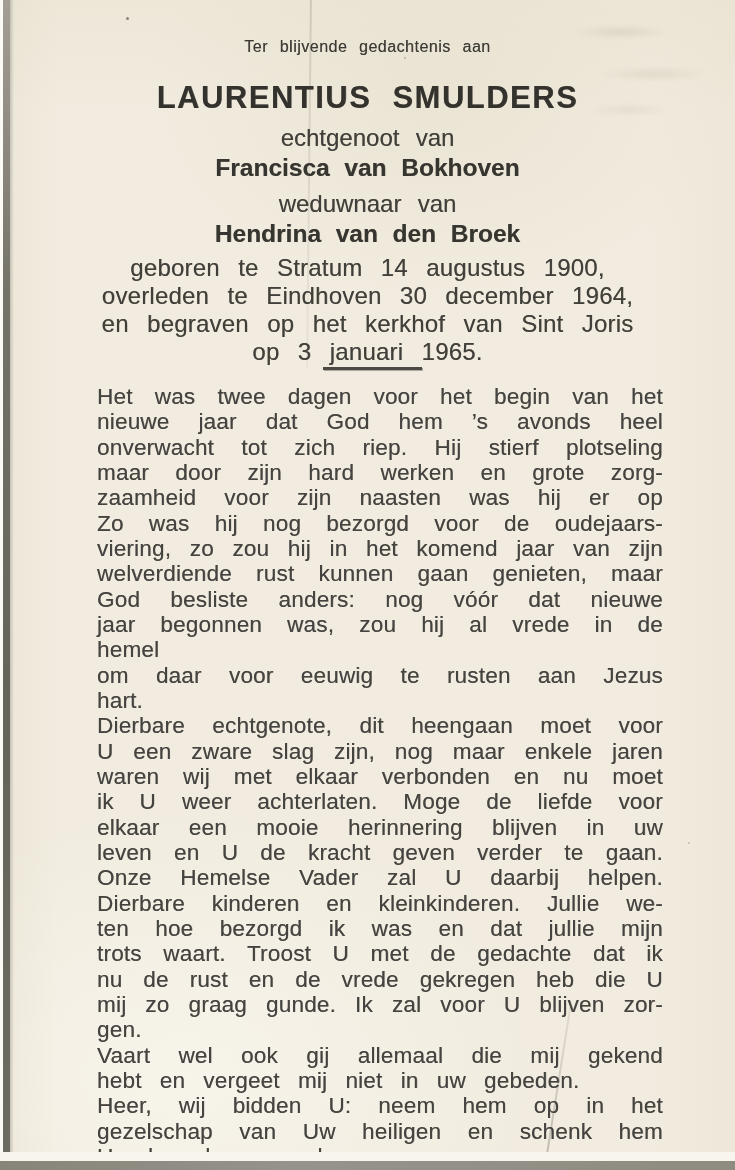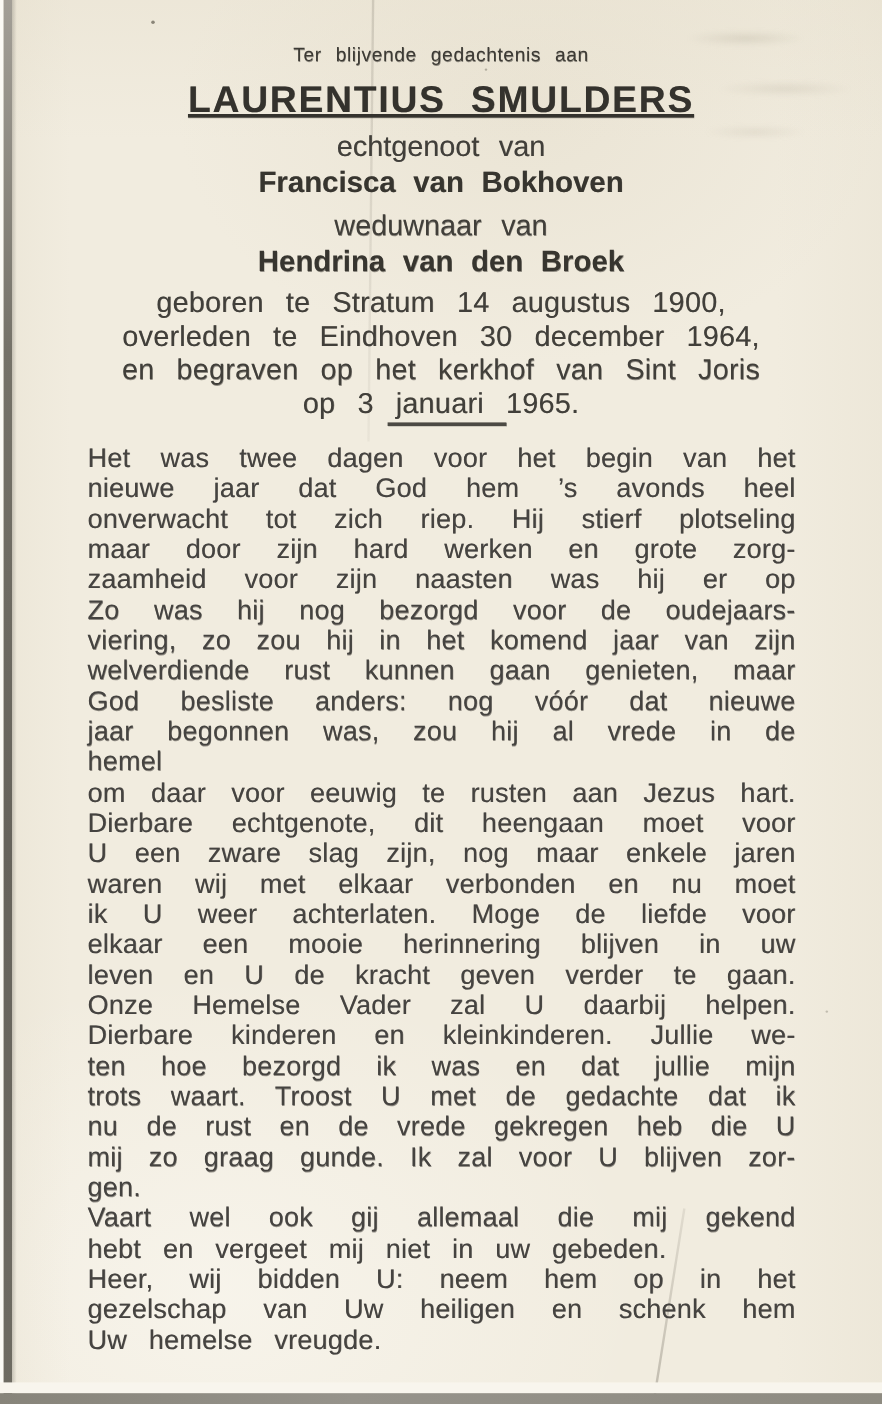--- a/index.html
+++ b/index.html
@@ -62,43 +62,42 @@
     text-shadow: 0.3px 0.3px 0.4px rgba(63,61,54,0.55);
   }
   .center { text-align: center; }
   .intro {
     padding-top: 33px;
     font-size: 16px; line-height: 28px;
     word-spacing: 0.42em; letter-spacing: 0.5px;
     color: #3c3a34;
   }
   .name {
-    margin: 4px 0 0 0;
+    margin: 19px 0 0 0;
     font-size: 31px; line-height: 36px; font-weight: bold;
     letter-spacing: 1.5px; word-spacing: 0.35em;
     color: #34322d;
-    text-decoration: underline;
   }
   .rel-label { margin-top: 8px; font-size: 24px; line-height: 28px; word-spacing: 0.4em; }
   .rel-name  { margin-top: 2px; font-size: 24.5px; line-height: 28px; font-weight: bold; word-spacing: 0.32em; color: #37352f; text-align: center; }
   .rel-label.second { }
   .vitals { margin-top: 6px; font-size: 24px; line-height: 28px; word-spacing: 0.48em; letter-spacing: 0.2px; }
   .divider {
     width: 99px; height: 3px; background: #4c4a44;
     margin: 1px 0 0 323px;
     box-shadow: 0.5px 0.5px 0.5px rgba(76,74,68,0.4);
   }
   .body-text {
     margin: 14px 0 0 73px;
     width: 590px;
     font-size: 22.5px; line-height: 25.33px;
     word-spacing: 0.52em; letter-spacing: 0.2px;
     color: #454340;
   }
-  .body-line { text-align: justify; text-align-last: justify; white-space: normal; }
+  .body-line { text-align: justify; text-align-last: justify; white-space: normal; margin-left: 24px; }
   .body-line.flush { text-align-last: left; }
 </style>
 </head>
 <body>
 
 <div class="scan">
 
   <div class="ghost-blot"></div>
   <div class="crease-top"></div>
   <div class="crease-bottom"></div>

